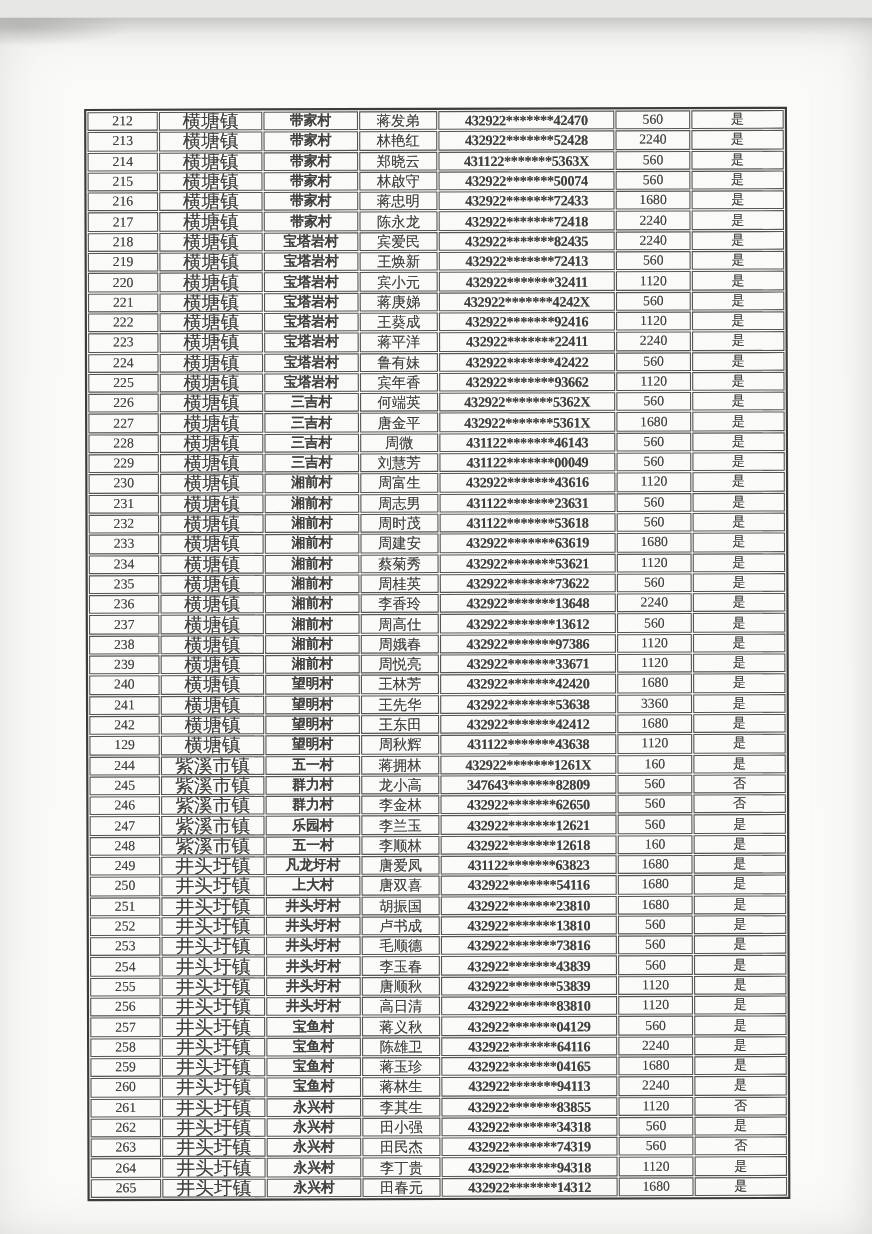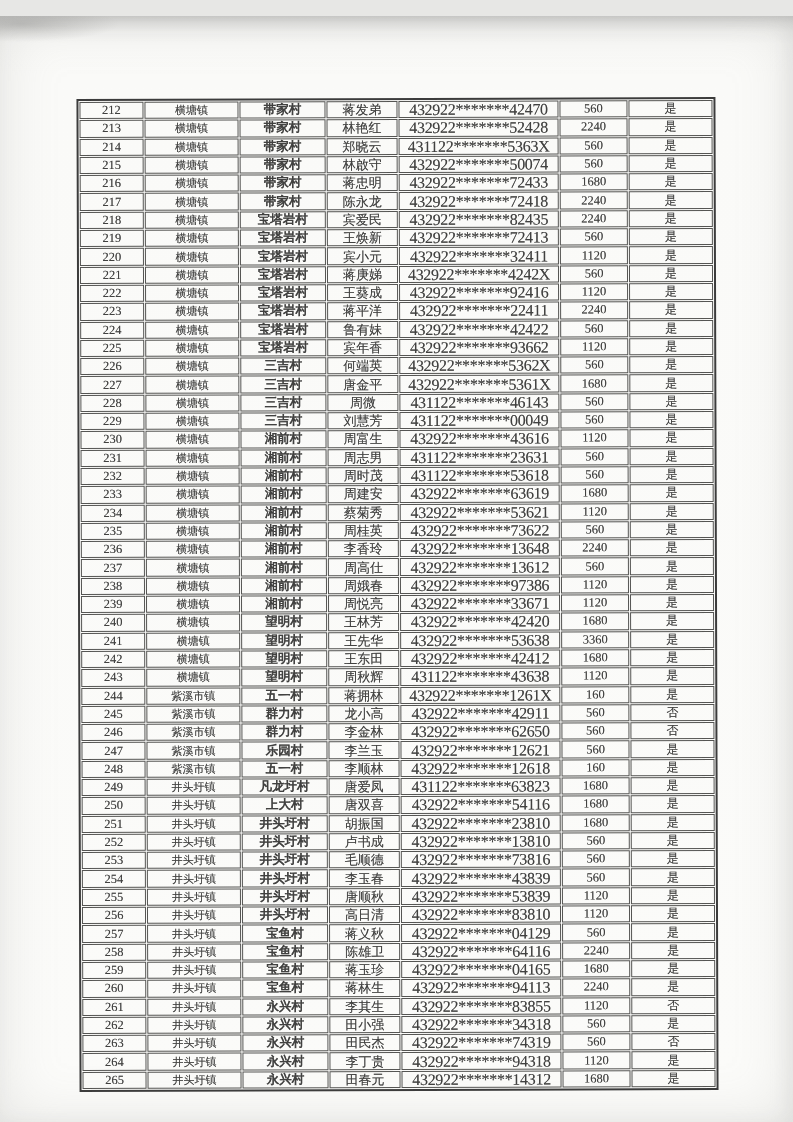--- a/index.html
+++ b/index.html
@@ -46,24 +46,24 @@
     line-height: 15px;
     padding: 0;
     text-align: center;
     vertical-align: middle;
     white-space: nowrap;
     overflow: hidden;
     background: transparent;
     text-shadow: 0 0 0.6px rgba(70,70,68,0.55);
   }
   .col-seq     { width: 62px;  font-size: 12.5px; }
-  .col-town    { width: 92px;  font-size: 11px; }
+  .col-town    { width: 92px;  font-size: 17px; }
   .col-village { width: 84px;  font-size: 12.5px; font-weight: bold; }
   .col-name    { width: 69px;  font-size: 13px; }
-  .col-id      { width: 158px; font-size: 16px; letter-spacing: -0.3px; }
+  .col-id      { width: 158px; font-size: 13px; letter-spacing: -0.3px; font-weight: bold; }
   .col-amount  { width: 66px;  font-size: 12.5px; }
   .col-flag    { width: 82px;  font-size: 12px; }
 </style>
 </head>
 <body>
 
 <div class="page">
   <table class="scan-table">
     <tbody>
         <tr>
@@ -339,21 +339,21 @@
         <tr>
           <td class="col-seq">242</td>
           <td class="col-town">横塘镇</td>
           <td class="col-village">望明村</td>
           <td class="col-name">王东田</td>
           <td class="col-id">432922*******42412</td>
           <td class="col-amount">1680</td>
           <td class="col-flag">是</td>
         </tr>
         <tr>
-          <td class="col-seq">243</td>
+          <td class="col-seq">129</td>
           <td class="col-town">横塘镇</td>
           <td class="col-village">望明村</td>
           <td class="col-name">周秋辉</td>
           <td class="col-id">431122*******43638</td>
           <td class="col-amount">1120</td>
           <td class="col-flag">是</td>
         </tr>
         <tr>
           <td class="col-seq">244</td>
           <td class="col-town">紫溪市镇</td>
@@ -361,21 +361,21 @@
           <td class="col-name">蒋拥林</td>
           <td class="col-id">432922*******1261X</td>
           <td class="col-amount">160</td>
           <td class="col-flag">是</td>
         </tr>
         <tr>
           <td class="col-seq">245</td>
           <td class="col-town">紫溪市镇</td>
           <td class="col-village">群力村</td>
           <td class="col-name">龙小高</td>
-          <td class="col-id">432922*******42911</td>
+          <td class="col-id">347643*******82809</td>
           <td class="col-amount">560</td>
           <td class="col-flag">否</td>
         </tr>
         <tr>
           <td class="col-seq">246</td>
           <td class="col-town">紫溪市镇</td>
           <td class="col-village">群力村</td>
           <td class="col-name">李金林</td>
           <td class="col-id">432922*******62650</td>
           <td class="col-amount">560</td>

